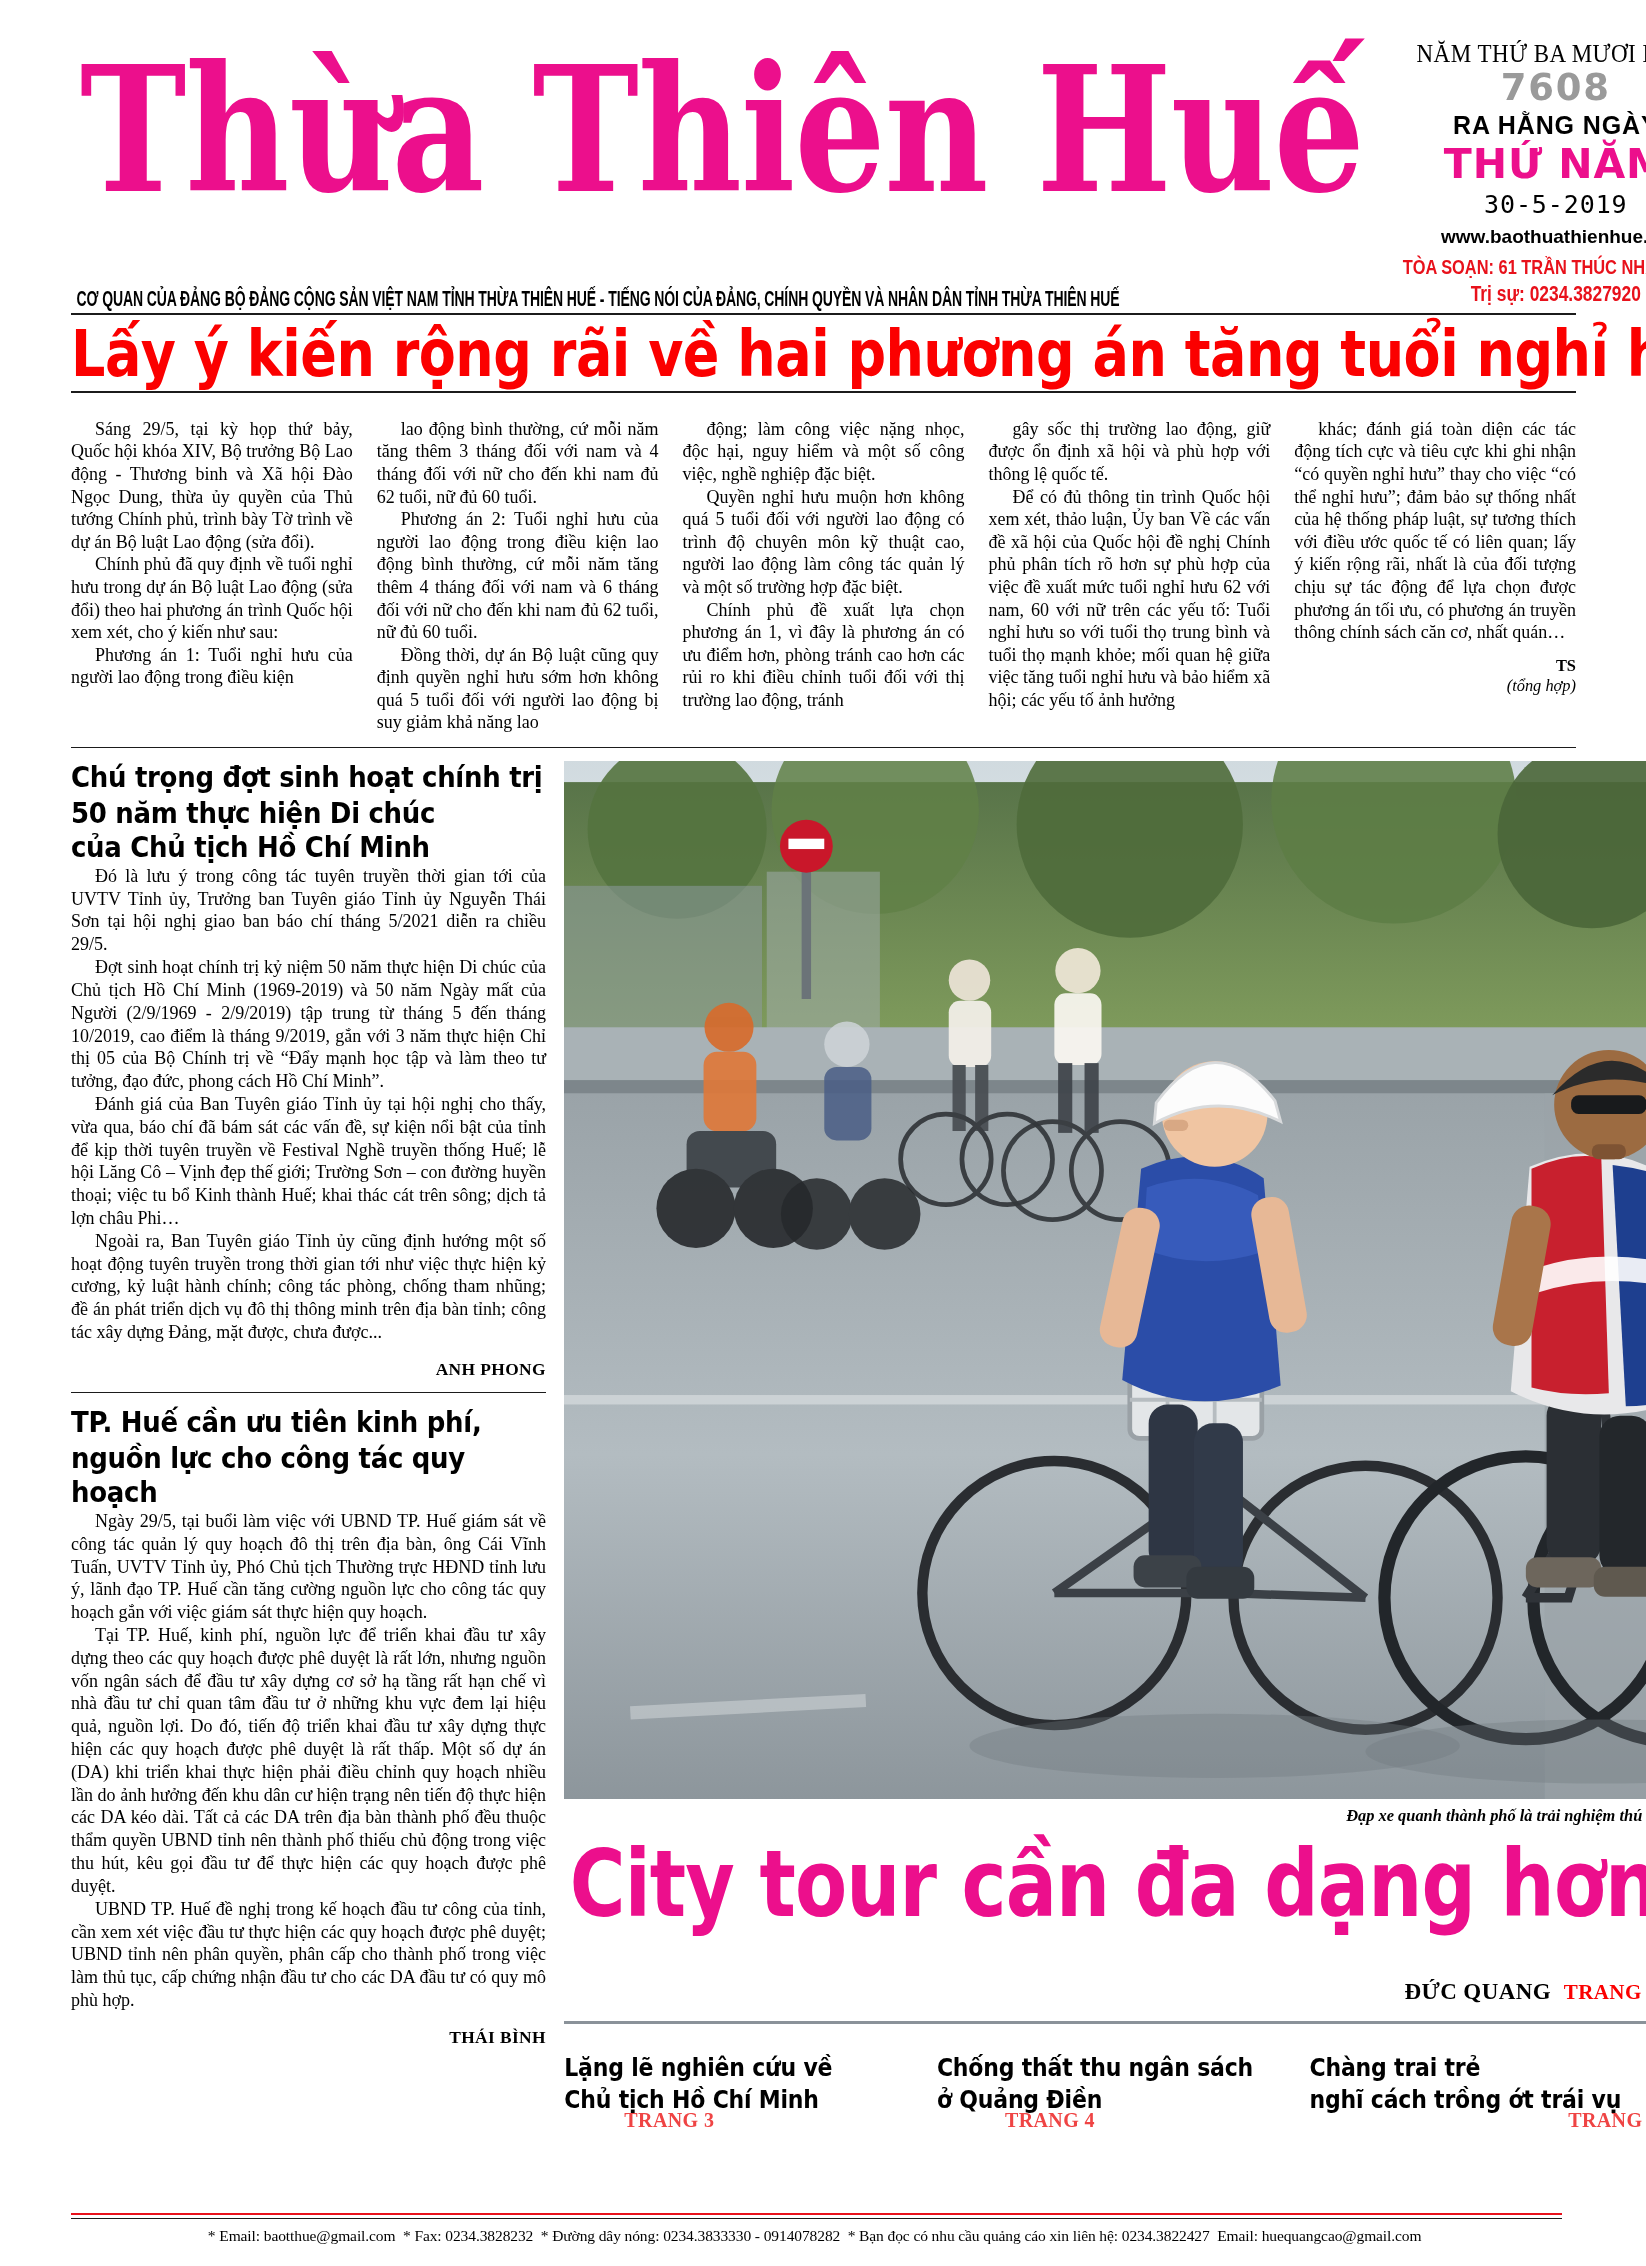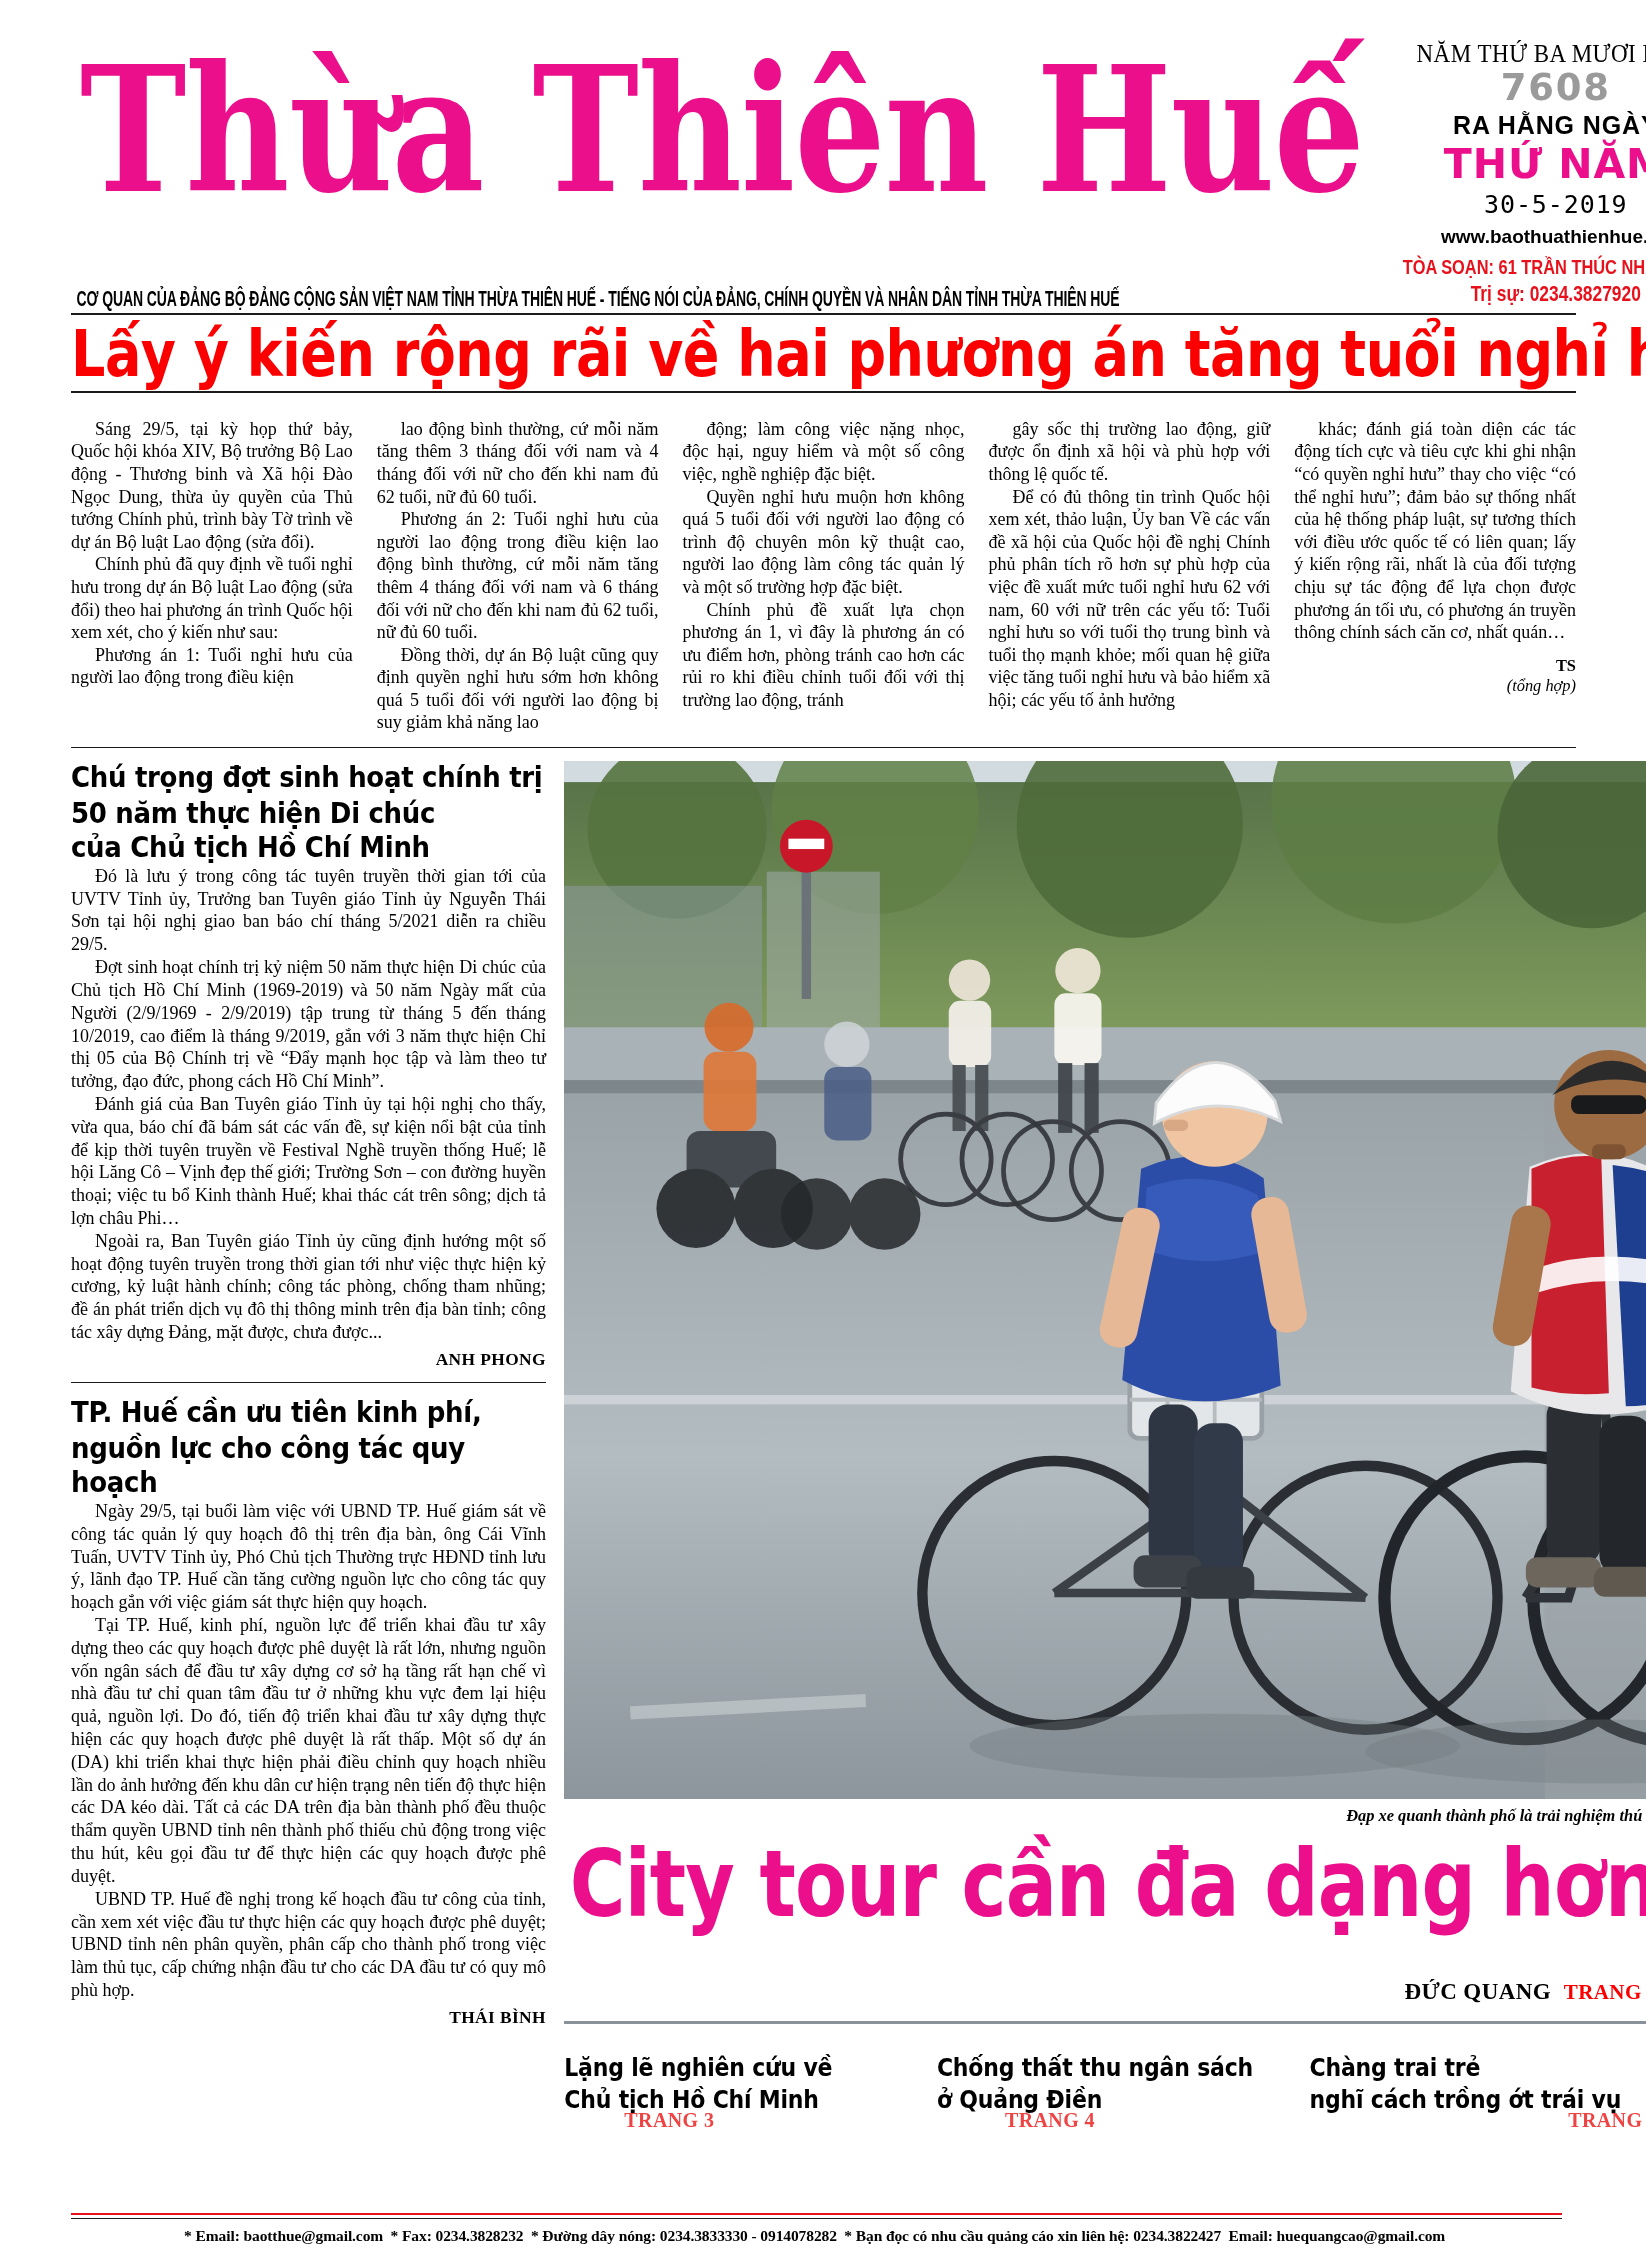--- a/index.html
+++ b/index.html
@@ -216,21 +216,21 @@
     line-height: 1.268;
     text-align: justify;
   }
   .side-body p { text-indent: 24px; }
   .side-sig {
     text-align: right;
     font-family: "Liberation Serif", serif;
     font-weight: bold;
     font-size: 17.4px;
     letter-spacing: 0.4px;
-    margin-top: 5px;
+    margin-top: 15px;
   }
   .side-divider {
     border-bottom: 1.8px solid #1b1b1b;
     margin: 12px 0 12.8px 0;
   }
 
   
   .photo-frame {
     width: 100%;
     height: 1038px;
@@ -310,21 +310,20 @@
   .teaser:nth-child(1) .teaser-page { text-align: left; padding-left: 60px; }
   .teaser:nth-child(2) .teaser-page { text-align: left; padding-left: 68px; }
   .teaser:nth-child(3) .teaser-page { text-align: right; }
 
   
   .footer {
     position: absolute;
     left: 71px;
     right: 85px;
     bottom: 22px;
-    font-weight: bold;
   }
   .footer-rule-a { border-top: 2.7px solid #e8111b; }
   .footer-rule-b { border-top: 1.4px solid #1b1b1b; margin-top: 2.7px; }
   .footer-text {
     font-size: 15.5px;
     text-align: center;
     padding-top: 8.2px;
     white-space: nowrap;
     letter-spacing: -0.1px;
   }

